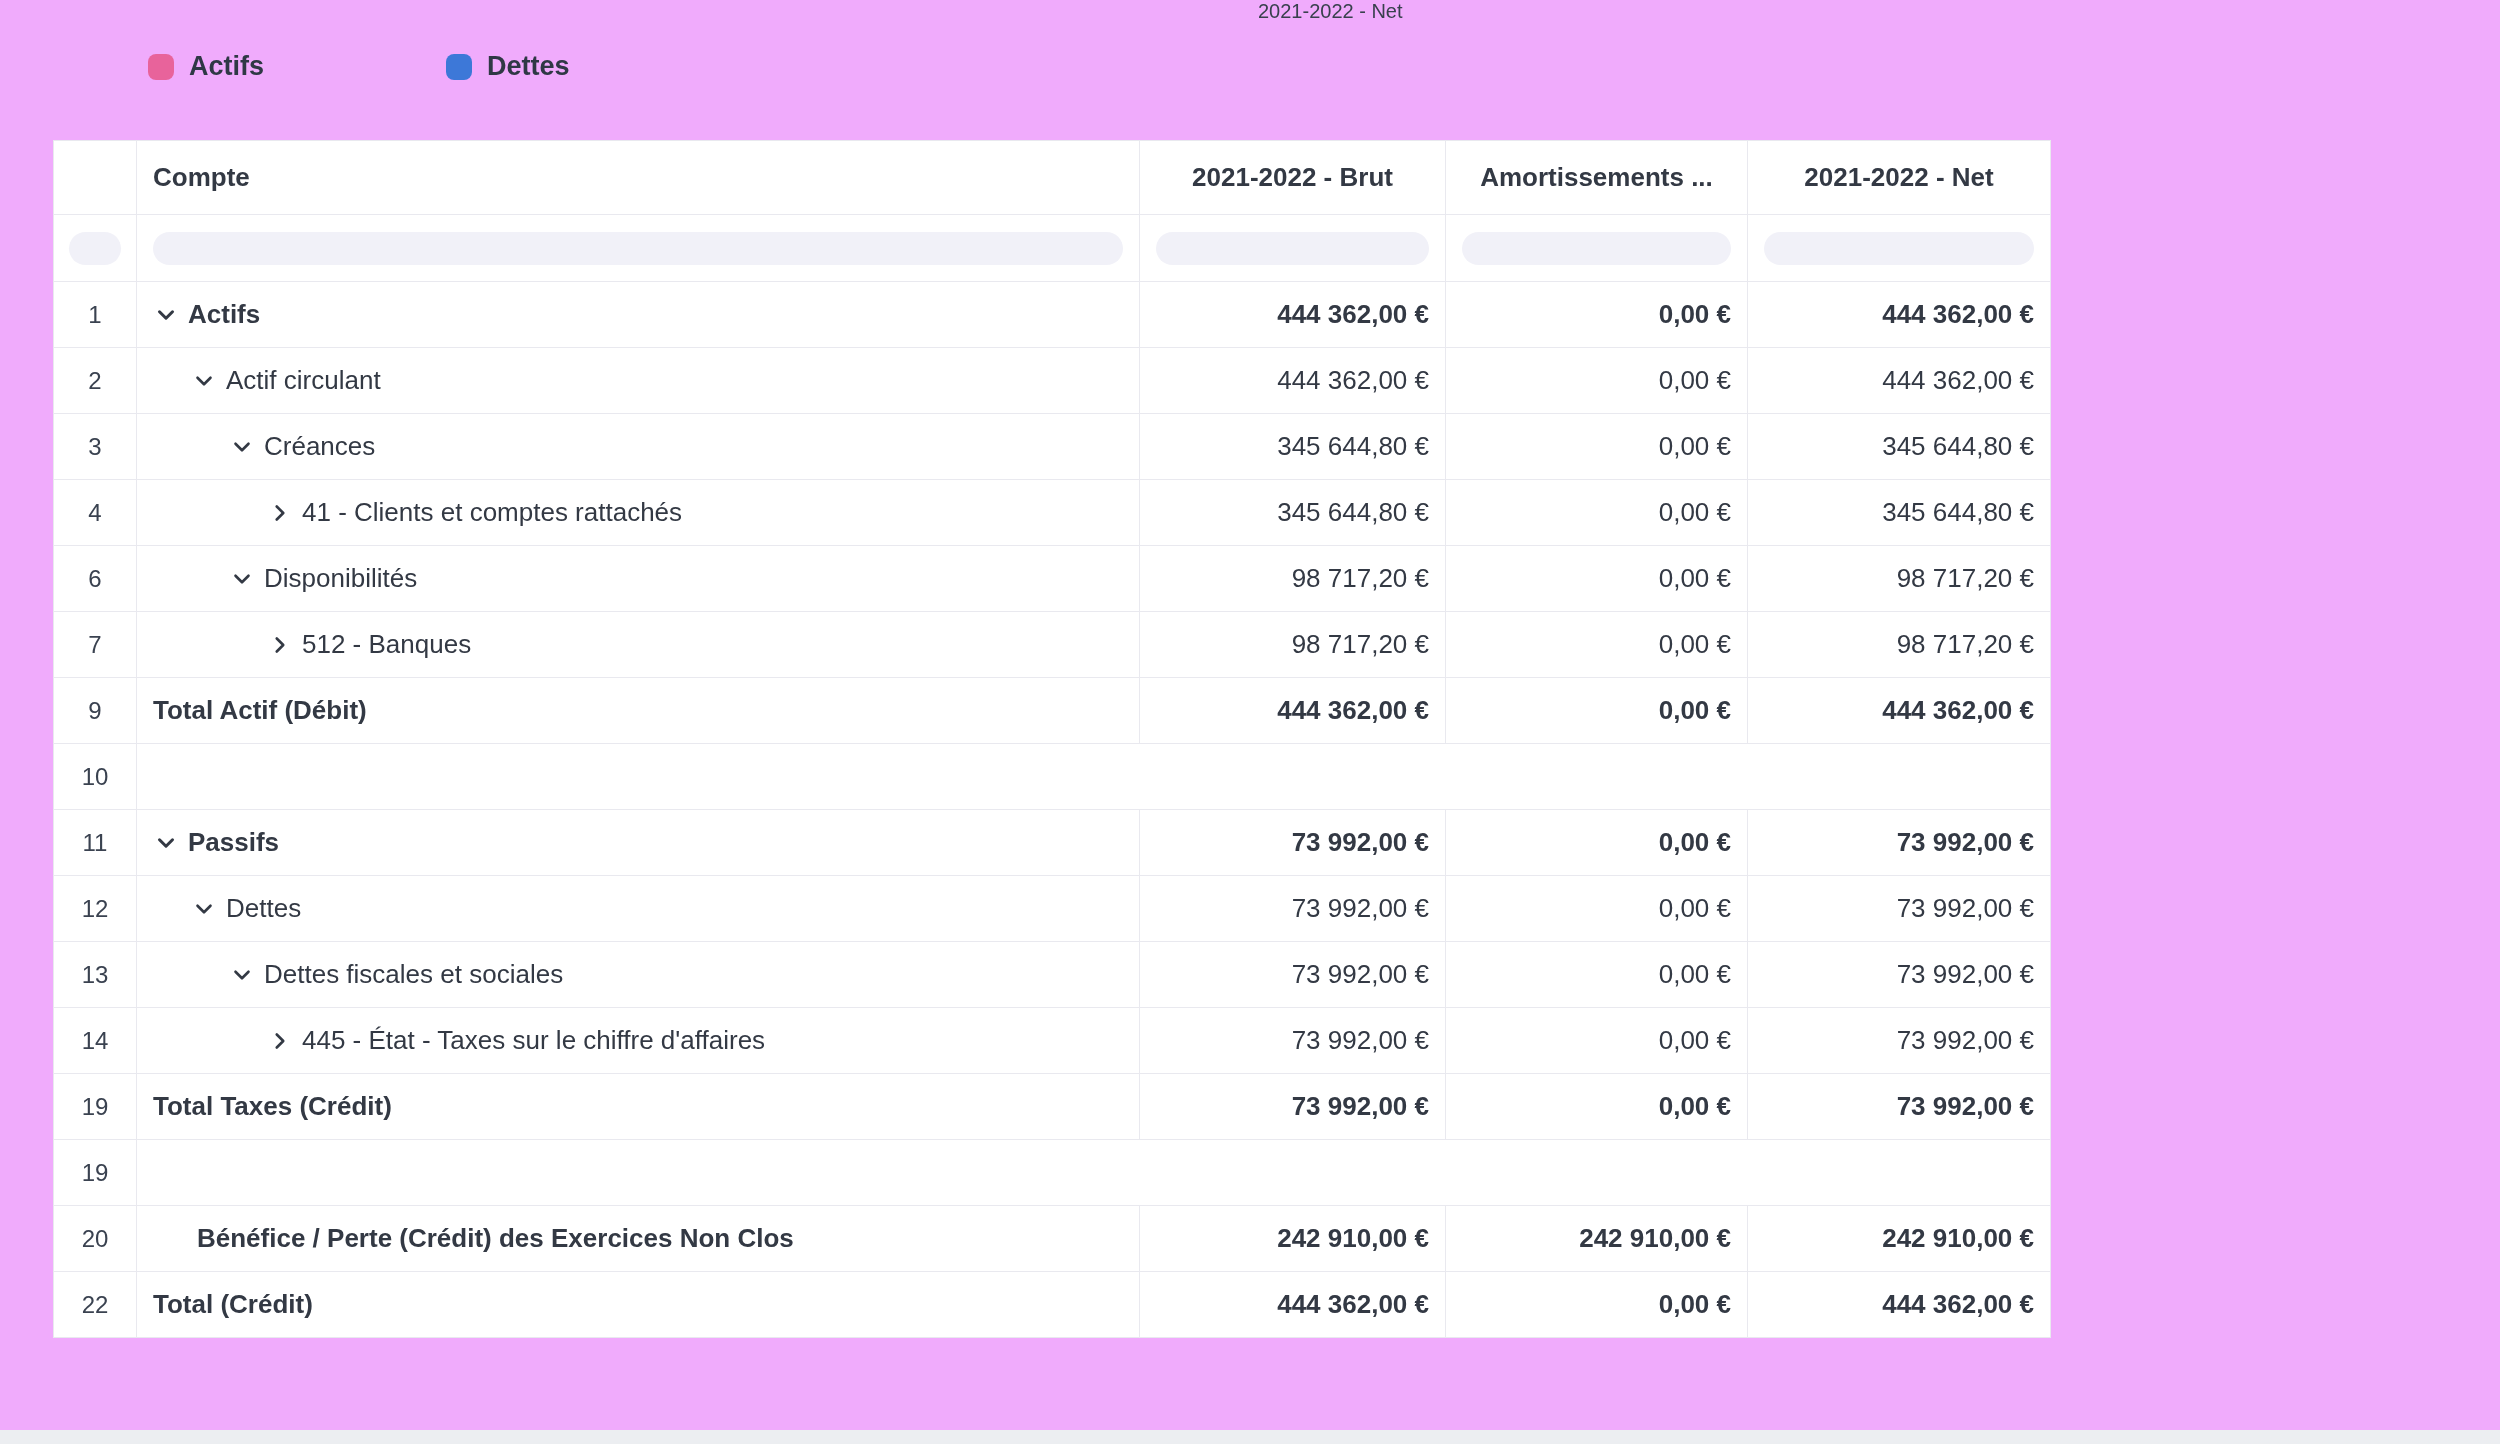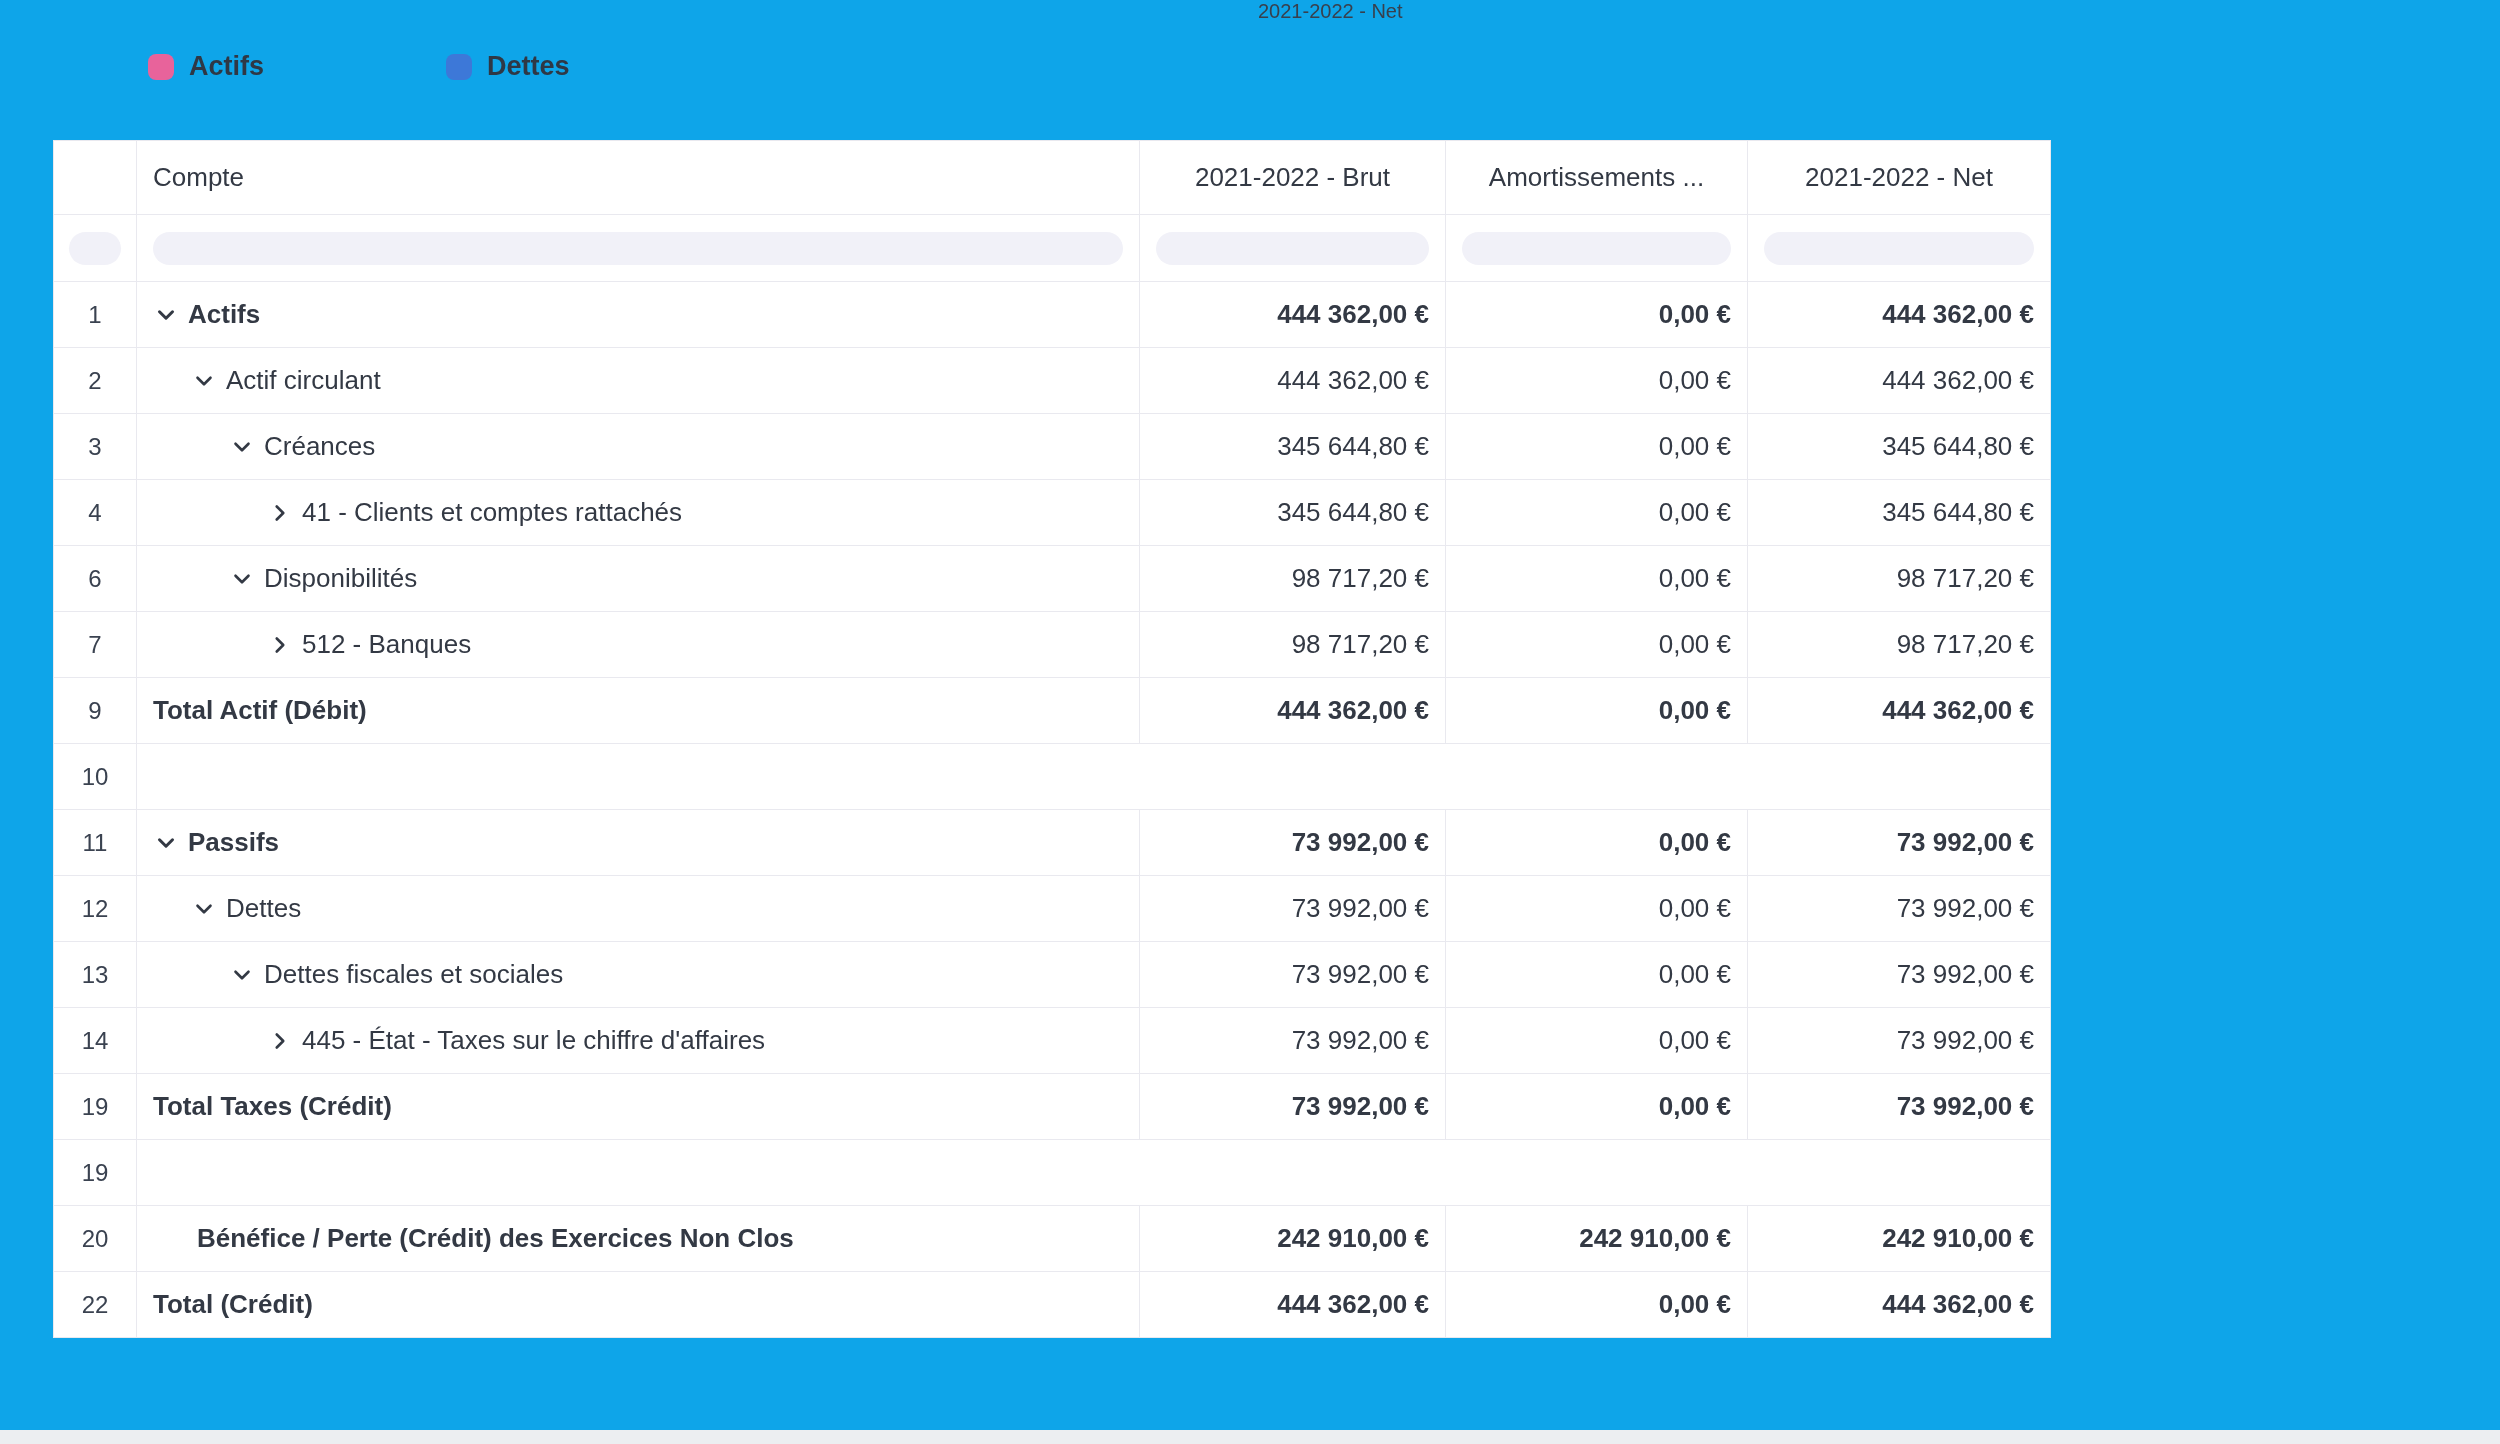--- a/index.html
+++ b/index.html
@@ -1,37 +1,37 @@
 <!DOCTYPE html>
 <html><head>
 <meta charset="utf-8">
 <style>
   * { margin:0; padding:0; box-sizing:border-box; }
   html, body { background:#ffffff; }
   .page {
     position:relative; width:2500px; height:1444px;
-    background:#0ea5e9; overflow:hidden;
+    background:#f0abfc; overflow:hidden;
     font-family:"Liberation Sans", sans-serif; color:#333944;
   }
   .axis-label {
     position:absolute; top:0px; left:1258px;
     font-size:20px; color:#38404d; white-space:nowrap;
   }
   .legend { position:absolute; top:51px; left:148px; display:flex; align-items:center; gap:182px; }
   .legend-item { display:flex; align-items:center; gap:15px; cursor:pointer; }
   .swatch { width:26px; height:26px; border-radius:8px; flex:0 0 26px; }
   .swatch-actifs { background:#e8639b; }
   .swatch-dettes { background:#3d78d8; }
   .legend-label { font-size:27px; font-weight:700; color:#2f3845; }
 
   .grid-wrap { position:absolute; left:53px; top:140px; width:1997px; }
   table.grid { width:100%; border-collapse:collapse; table-layout:fixed; }
   .grid th, .grid td { border:1px solid #e9e9ef; background:#fff; }
 
-  .header-row th { height:74px; font-weight:400; font-size:26px; color:#333944; overflow:hidden; white-space:nowrap; }
+  .header-row th { height:74px; font-weight:700; font-size:26px; color:#333944; overflow:hidden; white-space:nowrap; }
   th.h-compte { text-align:left; padding-left:16px; }
   th.h-val { text-align:center; }
 
   .filter-row th { height:67px; }
   .pill { display:block; height:33px; border-radius:17px; background:#f1f1f8; border:none; outline:none; }
   .pill-small { width:52px; margin:0 auto; }
   .pill-input { width:calc(100% - 32px); margin:0 16px; font:inherit; font-size:24px; color:#333944; padding:0 12px; }
 
   tbody td { height:66px; font-size:26px; color:#333944; }
   .c-num { text-align:center; font-size:24px; color:#3a4250; font-weight:400 !important; }

